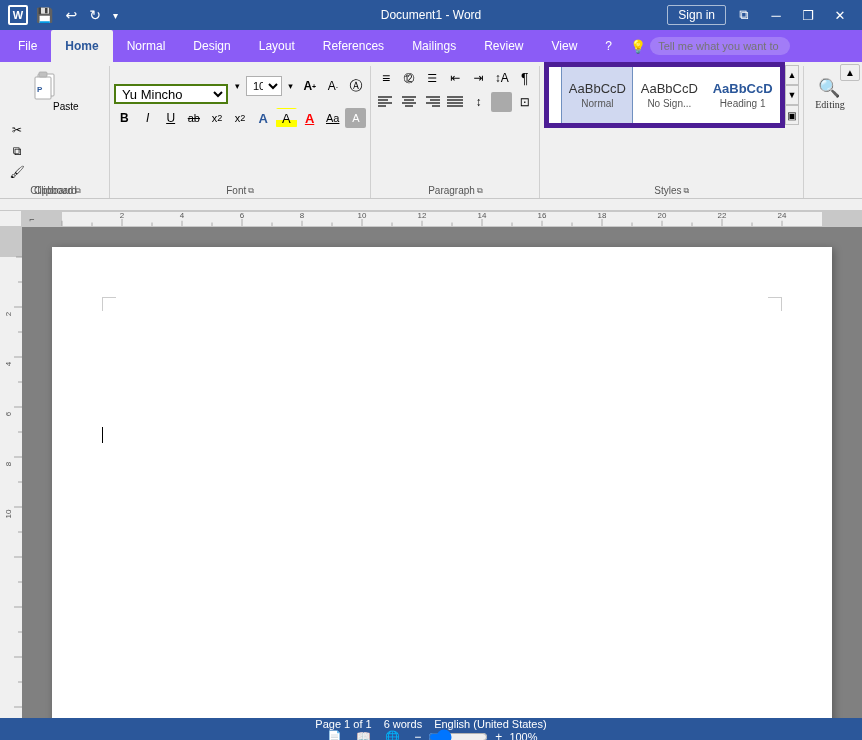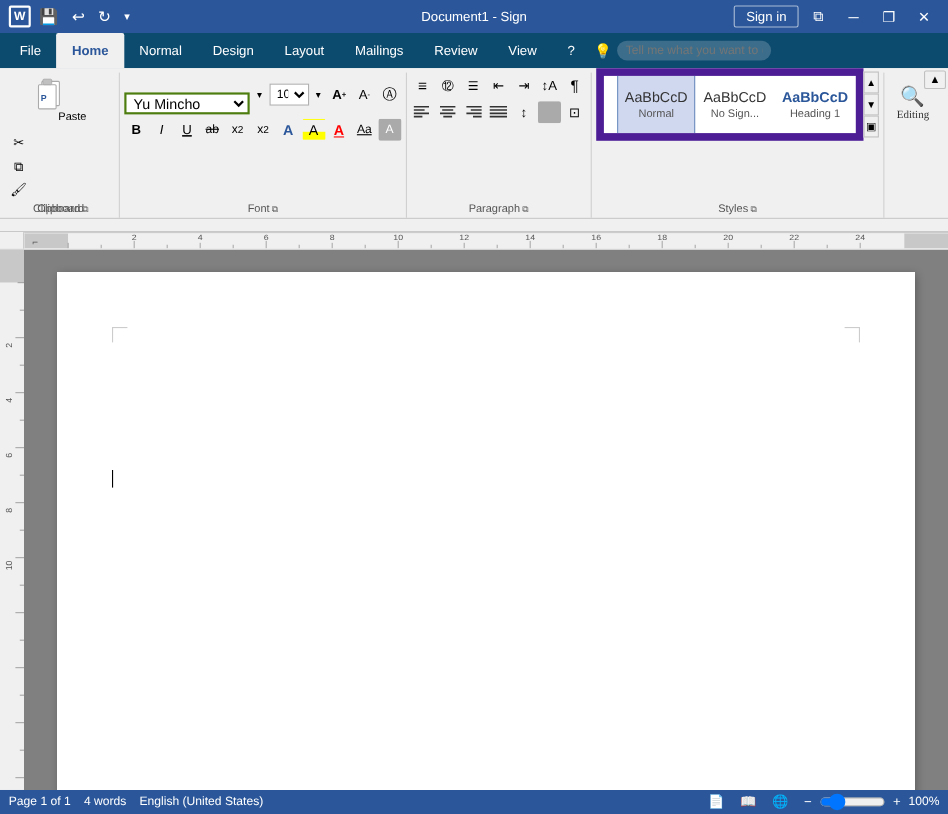--- a/index.html
+++ b/index.html
@@ -26,21 +26,21 @@
       display: flex; align-items: center; justify-content: center;
     }
 
     #sign-in-btn {
       background: none; border: 1px solid rgba(255,255,255,0.6); color: white;
       padding: 2px 10px; cursor: pointer; border-radius: 2px; font-size: 12px;
     }
 
     
     #ribbon-tabs {
-      display: flex; align-items: stretch; background: #0c4a6e;
+      display: flex; align-items: stretch; background: #8b5cf6;
       height: 32px; padding-left: 4px;
     }
     .ribbon-tab {
       color: white; padding: 0 14px; cursor: pointer; font-size: 12px;
       display: flex; align-items: center; border-radius: 2px 2px 0 0;
       white-space: nowrap;
     }
     .ribbon-tab.active { background: #f0f0f0; color: #2b579a; font-weight: 600; }
 
     
@@ -101,21 +101,21 @@
 
     
     .para-btn {
       width: 22px; height: 20px; display: flex; align-items: center; justify-content: center;
       cursor: pointer; border: 1px solid transparent; border-radius: 2px;
       background: none; font-size: 12px;
     }
 
     
     .styles-box {
-      display: flex; align-items: center; border: 7px solid #4c1d95;
+      display: flex; align-items: center; border: 5px solid #4c1d95;
       background: white; height: 66px; overflow: hidden; padding-left: 12px;
     }
     .style-item {
       display: flex; flex-direction: column; align-items: center; justify-content: center;
       padding: 4px 8px; cursor: pointer; border: 1px solid transparent;
       min-width: 70px; height: 64px; font-size: 11px;
     }
     .style-item.active { background: #d0d8f0; border-color: #7090c0; }
     .style-preview { font-size: 14px; margin-bottom: 2px; }
     .style-label { font-size: 10px; color: #555; }
@@ -148,20 +148,21 @@
       position: absolute; width: 1px; height: 16px;
       background: black; animation: blink 1s infinite;
     }
     @keyframes blink { 0%,100%{opacity:1} 50%{opacity:0} }
 
     
     #status-bar {
       display: flex; align-items: center; justify-content: space-between;
       background: #2b579a; color: white; height: 22px; padding: 0 8px;
       font-size: 11px;
+      flex-direction: column;
     }
     #status-left { display: flex; gap: 12px; align-items: center; }
     #status-right { display: flex; gap: 8px; align-items: center; }
 
     .status-btn {
       background: none; border: none; color: white; cursor: pointer;
       font-size: 12px; padding: 0 3px;
     }
 
     
@@ -191,37 +192,38 @@
   <div id="title-bar">
     <div id="title-bar-left">
 
       <div style="width:20px;height:20px;background:#2b579a;border:2px solid white;color:white;font-size:11px;font-weight:bold;display:flex;align-items:center;justify-content:center;border-radius:2px;">W</div>
       <button class="qat-btn" title="Save">💾</button>
       <button class="qat-btn" title="Undo">↩</button>
       <button class="qat-btn" title="Redo" style="display:inline-flex;align-items:center;">↻</button>
       <button class="qat-btn" style="font-size:10px;">▾</button>
     </div>
     <div id="title-bar-center">
-      <span>Document1 - Sign</span>
+      <span>Document1 - Word</span>
     </div>
     <div id="title-bar-right">
       <button id="sign-in-btn">Sign in</button>
       <button class="win-btn">⧉</button>
       <button class="win-btn">─</button>
       <button class="win-btn">❐</button>
       <button class="win-btn close">✕</button>
     </div>
   </div>
 
   <div id="ribbon-tabs">
     <div class="ribbon-tab">File</div>
     <div class="ribbon-tab active">Home</div>
     <div class="ribbon-tab">Normal</div>
     <div class="ribbon-tab">Design</div>
     <div class="ribbon-tab">Layout</div>
+    <div class="ribbon-tab">References</div>
     <div class="ribbon-tab">Mailings</div>
     <div class="ribbon-tab">Review</div>
     <div class="ribbon-tab">View</div>
     <div class="ribbon-tab">?</div>
 
     <div style="display:flex;align-items:center;margin-left:4px;">
       <span style="color:white;font-size:13px;margin-right:4px;">💡</span>
       <input type="text" placeholder="Tell me what you want to do" style="border: none; background: rgba(255, 255, 255, 0.2); color: white; border-radius: 10px; padding: 1px 8px; font-size: 11px; width: 140px; height: 18px; outline: none;">
     </div>
 
@@ -507,21 +509,21 @@
 
         <div style="position:absolute;top:50px;left:50px;width:14px;height:14px;border-top:1px solid #ccc;border-left:1px solid #ccc;"></div>
         <div style="position:absolute;top:50px;right:50px;width:14px;height:14px;border-top:1px solid #ccc;border-right:1px solid #ccc;"></div>
       </div>
     </div>
   </div>
 
   <div id="status-bar">
     <div id="status-left">
       <span style="cursor:pointer;">Page 1 of 1</span>
-      <span style="cursor:pointer;">4 words</span>
+      <span style="cursor:pointer;">6 words</span>
       <span style="cursor:pointer;">English (United States)</span>
     </div>
     <div id="status-right">
       <button class="status-btn" title="Print Layout">📄</button>
       <button class="status-btn" title="Read Mode">📖</button>
       <button class="status-btn" title="Web Layout">🌐</button>
       <div style="display:flex;align-items:center;gap:4px;">
         <button class="status-btn">−</button>
         <input type="range" min="10" max="500" value="100" style="width: 60px; height: 12px;">
         <button class="status-btn">+</button>

